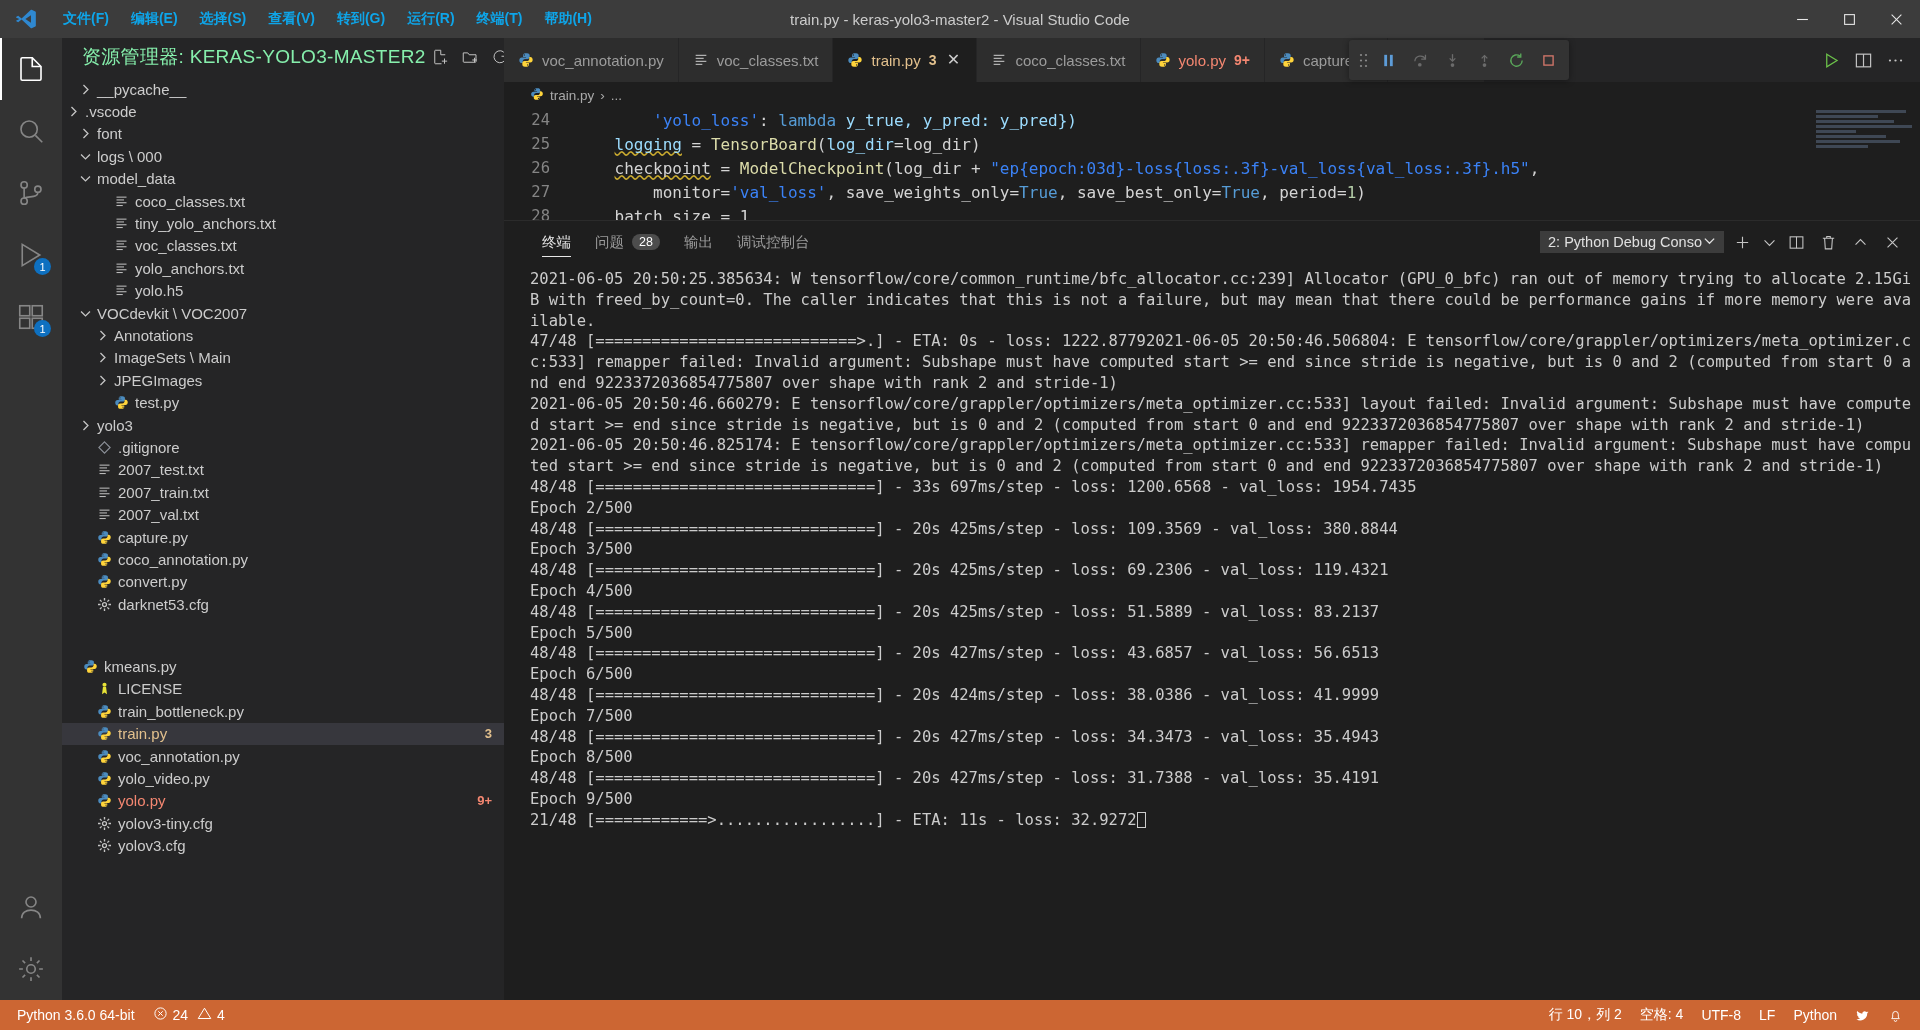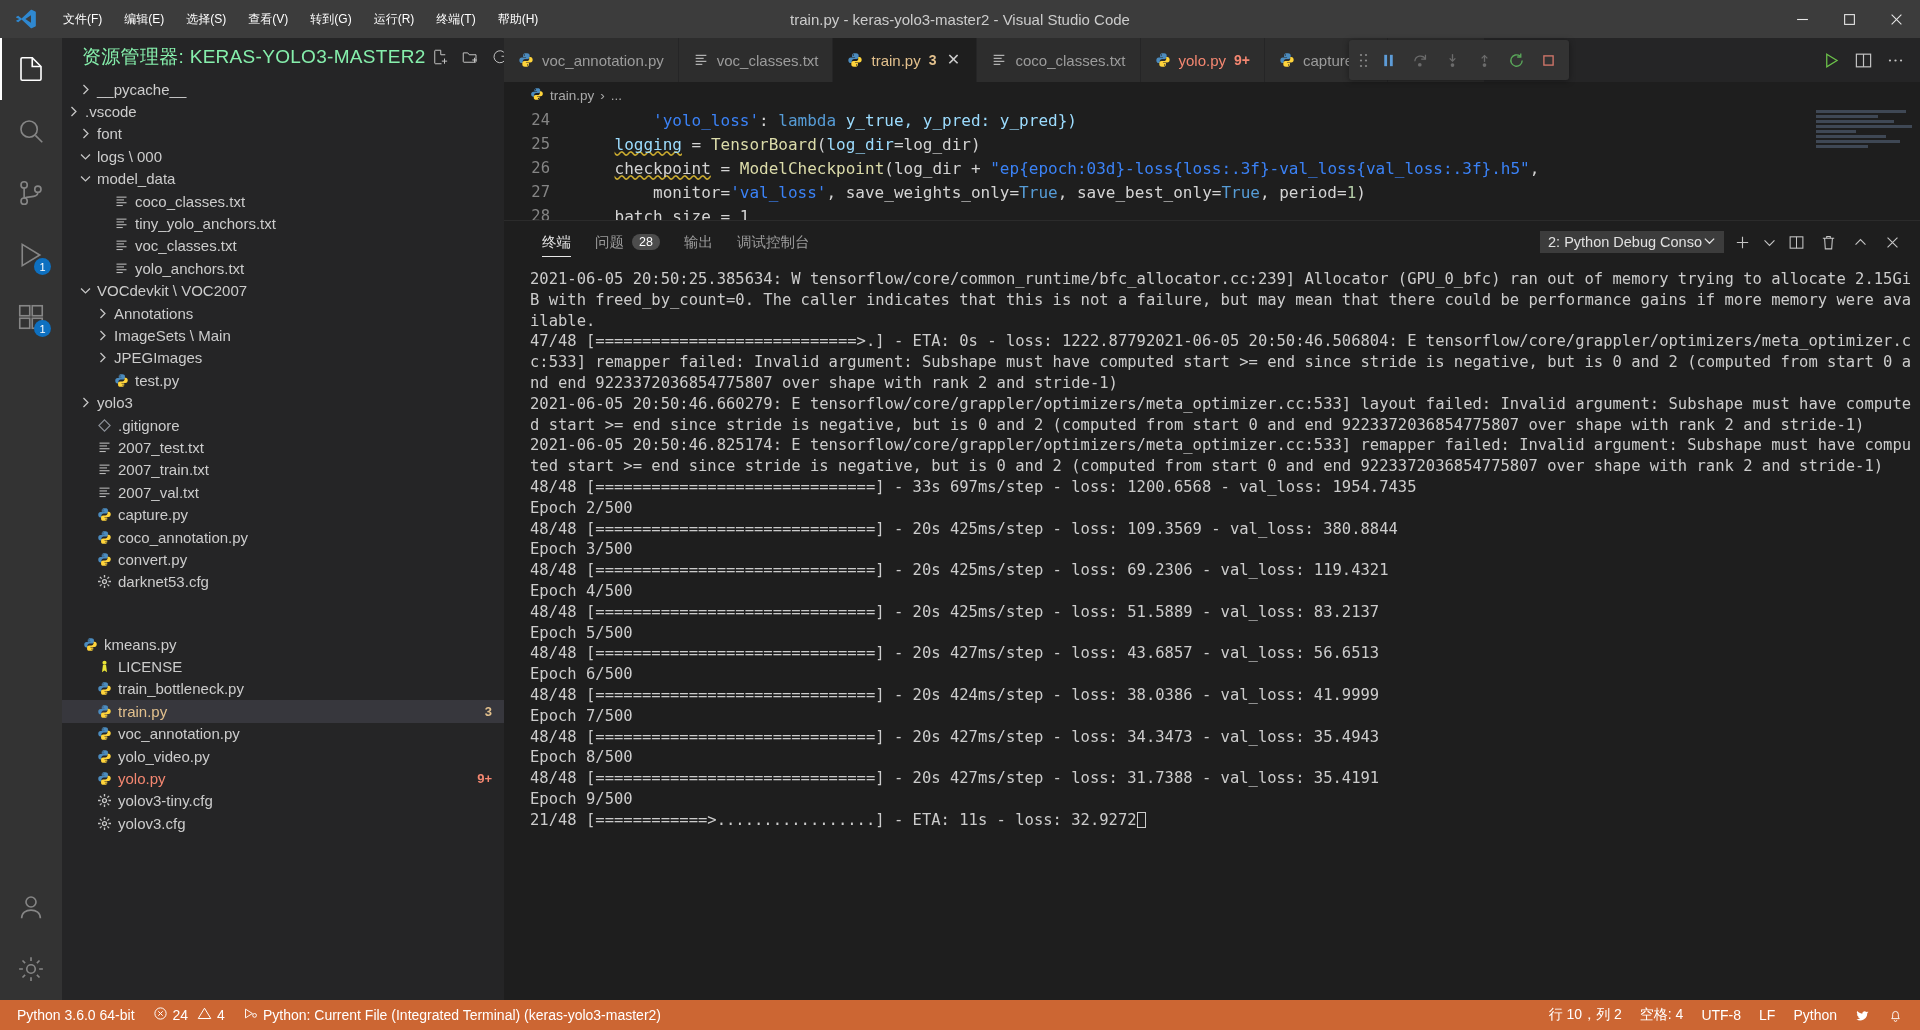--- a/index.html
+++ b/index.html
@@ -4,21 +4,21 @@
 <style>
   * { box-sizing: border-box; margin:0; padding:0; }
   html,body { width:1920px; height:1030px; overflow:hidden; background:#1e1e1e; }
   body { font-family:"Liberation Sans", sans-serif; font-size:15px; color:#cccccc; }
 
   
   #titlebar { height:38px; background:#3c3c3c; display:flex; align-items:center; position:relative; }
   #vscode-logo { width:52px; display:flex; align-items:center; justify-content:center; }
   #vscode-logo svg { width:22px; height:22px; }
   #menubar { display:flex; align-items:center; height:100%; }
-  .menu-item { padding:0 11px; height:100%; display:flex; align-items:center; font-size:12px; color:#ffffff; cursor:default; }
+  .menu-item { padding:0 11px; height:100%; display:flex; align-items:center; font-size:14px; color:#0ea5e9; cursor:default;font-weight:bold; }
   #window-title { position:absolute; left:0; right:0; text-align:center; font-size:15px; color:#cccccc; pointer-events:none; }
   #window-controls { margin-left:auto; display:flex; height:100%; z-index:2; }
   .win-btn { width:47px; display:flex; align-items:center; justify-content:center; color:#e8e8e8; font-size:15px; }
 
   
   #main { display:flex; height:calc(1030px - 38px - 30px); }
 
   
   #activitybar { width:62px; background:#333333; display:flex; flex-direction:column; align-items:center; flex:0 0 62px; }
   .act-icon { width:62px; height:62px; display:flex; align-items:center; justify-content:center; position:relative; color:#868686; }
@@ -327,20 +327,32 @@
           <span class="twisty"></span>
           <span class="ficon">
             <svg viewBox="0 0 24 24" class="txt-icon">
               <line x1="4" y1="5" x2="20" y2="5"></line>
               <line x1="4" y1="9.5" x2="16" y2="9.5"></line>
               <line x1="4" y1="14" x2="20" y2="14"></line>
               <line x1="4" y1="18.5" x2="14" y2="18.5"></line>
             </svg>
           </span>
           <span class="rlabel">yolo_anchors.txt</span>
+        </div>
+        <div class="row" style="padding-left: 31px;">
+          <span class="twisty"></span>
+          <span class="ficon">
+            <svg viewBox="0 0 24 24" class="txt-icon">
+              <line x1="4" y1="5" x2="20" y2="5"></line>
+              <line x1="4" y1="9.5" x2="16" y2="9.5"></line>
+              <line x1="4" y1="14" x2="20" y2="14"></line>
+              <line x1="4" y1="18.5" x2="14" y2="18.5"></line>
+            </svg>
+          </span>
+          <span class="rlabel">yolo.h5</span>
         </div>
         <div class="row" style="padding-left: 14px;">
           <span class="twisty">
             <svg viewBox="0 0 16 16">
               <path d="M2.5 5.5 8 11l5.5-5.5" fill="none"></path>
             </svg>
           </span>
           <span class="rlabel">VOCdevkit \ VOC2007</span>
         </div>
         <div class="row" style="padding-left: 31px;">
@@ -842,29 +854,20 @@
         </svg>
     </span>
     <span>24</span>
     <span style="margin-left:4px">
       <svg viewBox="0 0 24 24">
           <path d="M12 3.5 22 20H2Z" fill="none" stroke="#fff" stroke-width="1.6"></path>
         </svg>
     </span>
     <span>4</span>
   </div>
-  <div class="st-item">
-    <span>
-      <svg viewBox="0 0 24 24">
-          <path d="M4 5l11 7-11 7Z" fill="none" stroke="#fff" stroke-width="1.5"></path>
-          <circle cx="18.5" cy="15" r="3" fill="none" stroke="#fff" stroke-width="1.5"></circle>
-        </svg>
-    </span>
-    <span>Python: Current File (Integrated Terminal) (keras-yolo3-master2)</span>
-  </div>
   <div id="st-right">
     <div class="st-item">行 10，列 2</div>
     <div class="st-item">空格: 4</div>
     <div class="st-item">UTF-8</div>
     <div class="st-item">LF</div>
     <div class="st-item">Python</div>
     <div class="st-item">
       <svg viewBox="0 0 24 24">
           <path d="M20.5 5.5c-.8.4-1.6.6-2.5.8A4 4 0 0 0 11.5 9c-3.2-.2-6-1.7-7.9-4.1a4 4 0 0 0 1.2 5.3c-.6 0-1.3-.2-1.8-.5a4 4 0 0 0 3.2 3.9c-.6.2-1.2.2-1.8.1a4 4 0 0 0 3.7 2.8 8 8 0 0 1-5.9 1.6 11.3 11.3 0 0 0 17.4-9.9c.8-.6 1.5-1.3 2-2.2-.7.3-1.5.5-2.3.6" fill="#fff"></path>
         </svg>

